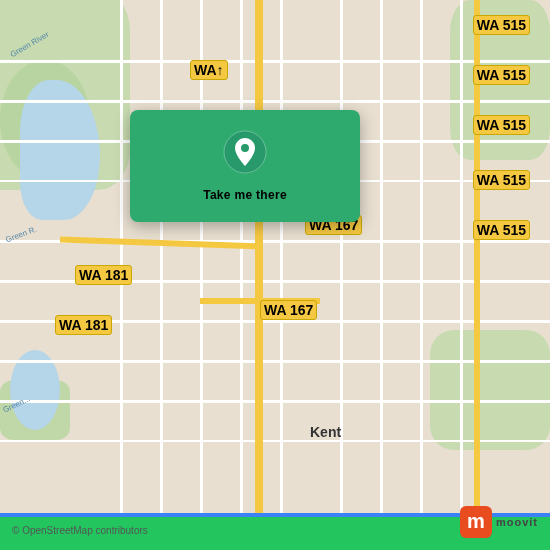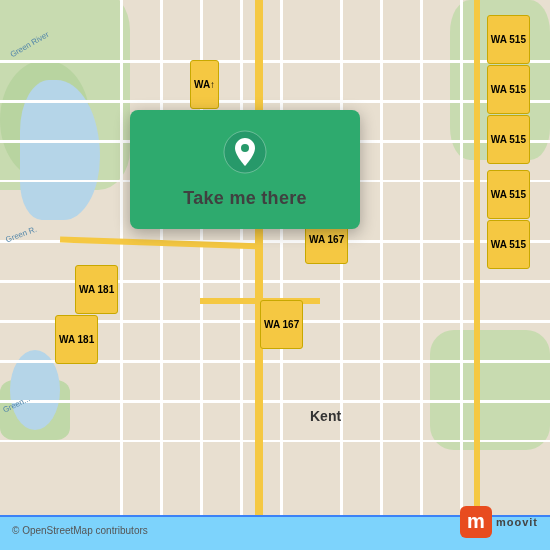--- a/index.html
+++ b/index.html
@@ -57,23 +57,23 @@
       background: #c8dbb0;
       border-radius: 20%;
     }
 
     
     .highway-label {
       position: absolute;
       background: #f5c842;
       border: 1.5px solid #c8a800;
       color: #000;
-      font-size: 10px;
+      font-size: 14px;
       font-weight: bold;
-      padding: 18px 3px;
+      padding: 1px 3px;
       border-radius: 3px;
       white-space: nowrap;
       z-index: 5;
     }
 
     
     #overlay-card {
       position: absolute;
       top: 110px;
       left: 130px;
@@ -89,41 +89,41 @@
     }
 
     #location-pin {
       width: 44px;
       height: 44px;
       margin-bottom: 10px;
     }
 
     #take-me-there-btn {
       background: #2eaa6e;
-      color: #404040;
+      color: #000000;
       border: none;
-      font-size: 18px;
+      font-size: 12px;
       font-weight: 600;
       cursor: pointer;
       letter-spacing: 0.3px;
       padding: 4px 0;
       text-align: center;
       width: 100%;
     }
 
     
     #bottom-bar {
       position: absolute;
       bottom: 0;
       left: 0;
       right: 0;
-      background: #7dd3fc;
+      background: #22c55e;
       padding: 8px 12px 10px 12px;
       z-index: 20;
-      border-top: 2px solid #3b82f6;
+      border-top: 4px solid #3b82f6;
     }
 
     #copyright-line {
       font-size: 10px;
       color: #555;
       margin-bottom: 4px;
     }
 
     #address-line {
       font-size: 13px;
@@ -202,21 +202,21 @@
   <div class="highway-label" style="top:115px;right:20px;">WA 515</div>
   <div class="highway-label" style="top:170px;right:20px;">WA 515</div>
   <div class="highway-label" style="top:220px;right:20px;">WA 515</div>
   <div class="highway-label" style="top:60px;left:190px;">WA↑</div>
   <div class="highway-label" style="top:120px;left:155px;">WA↑</div>
   <div class="highway-label" style="top:215px;left:305px;">WA 167</div>
   <div class="highway-label" style="top:300px;left:260px;">WA 167</div>
   <div class="highway-label" style="top:265px;left:75px;">WA 181</div>
   <div class="highway-label" style="top:315px;left:55px;">WA 181</div>
 
-  <div style="position:absolute;top:408px;left:310px;font-size:14px;font-weight:600;color:#333;z-index:5;">Kent</div>
+  <div style="position:absolute;top:424px;left:310px;font-size:14px;font-weight:600;color:#333;z-index:5;">Kent</div>
 
   <div id="overlay-card">
 
     <svg id="location-pin" viewBox="0 0 44 44" fill="none" xmlns="http://www.w3.org/2000/svg">
       <circle cx="22" cy="22" r="21" fill="#27996a" stroke="rgba(255,255,255,0.3)" stroke-width="1"></circle>
       <path d="M22 8C16.477 8 12 12.477 12 18c0 7.5 10 18 10 18s10-10.5 10-18c0-5.523-4.477-10-10-10z" fill="white"></path>
       <circle cx="22" cy="18" r="4" fill="#27996a"></circle>
     </svg>
 
     <button id="take-me-there-btn">Take me there</button>

